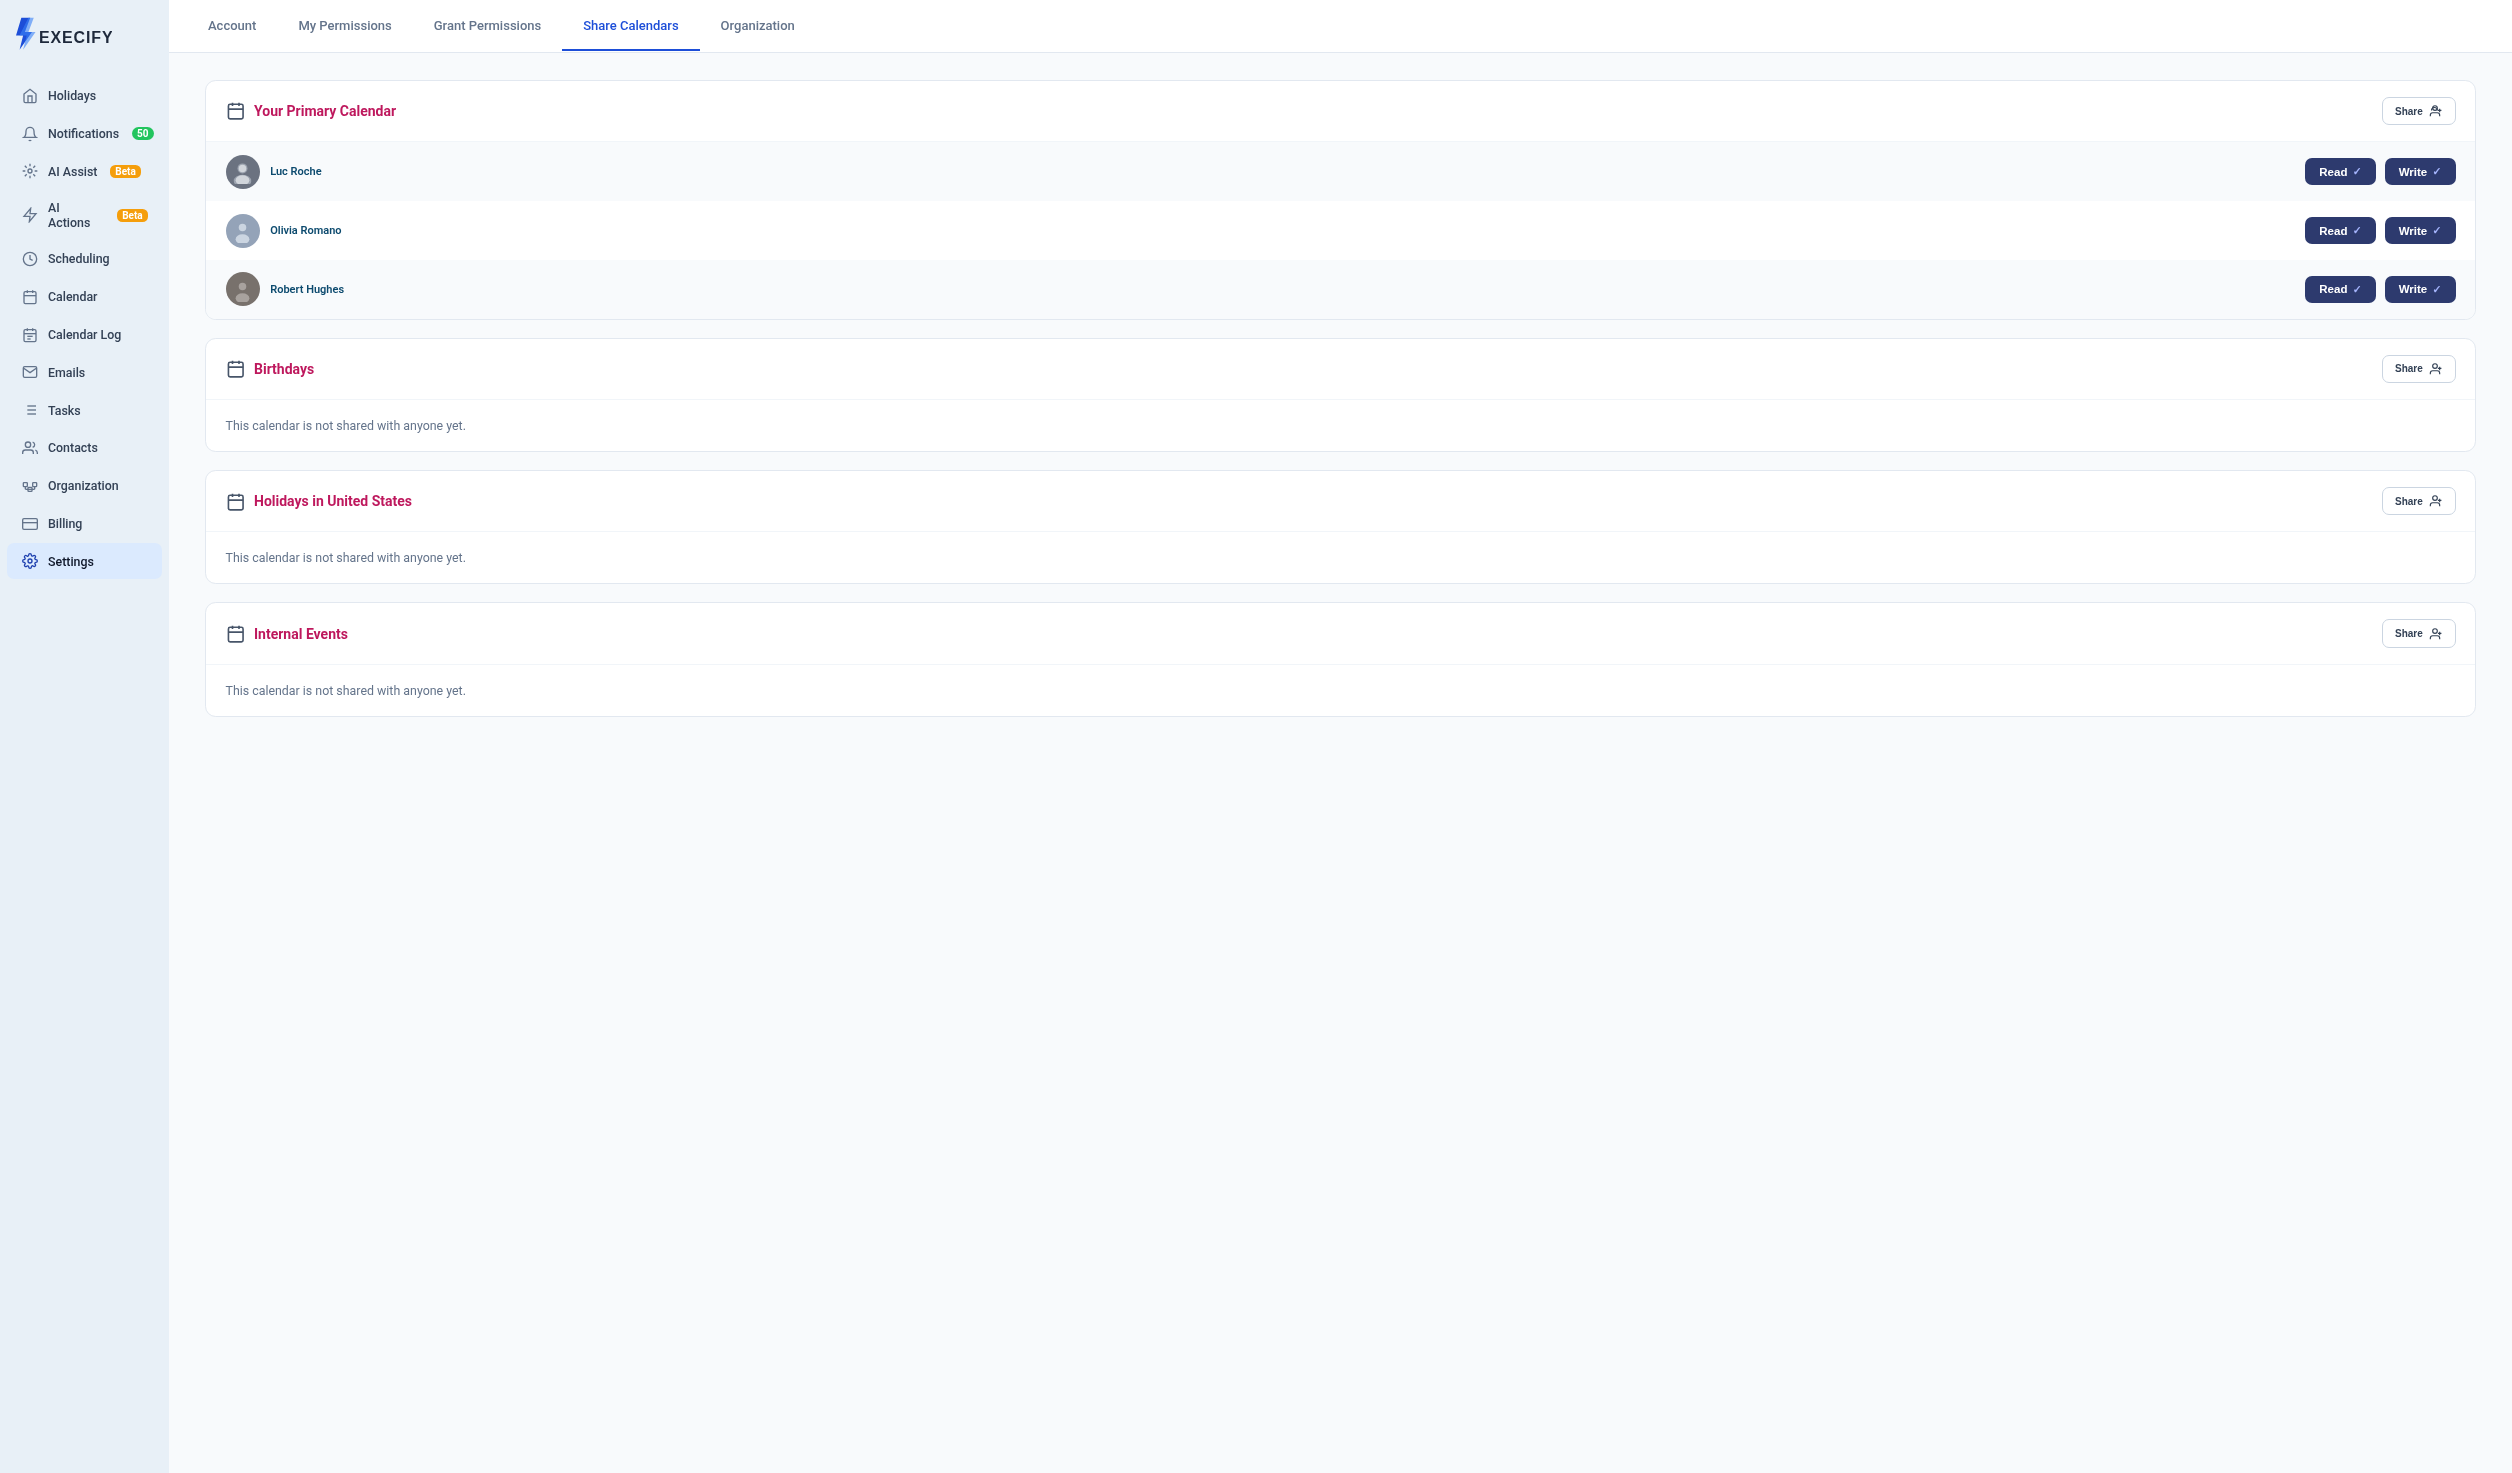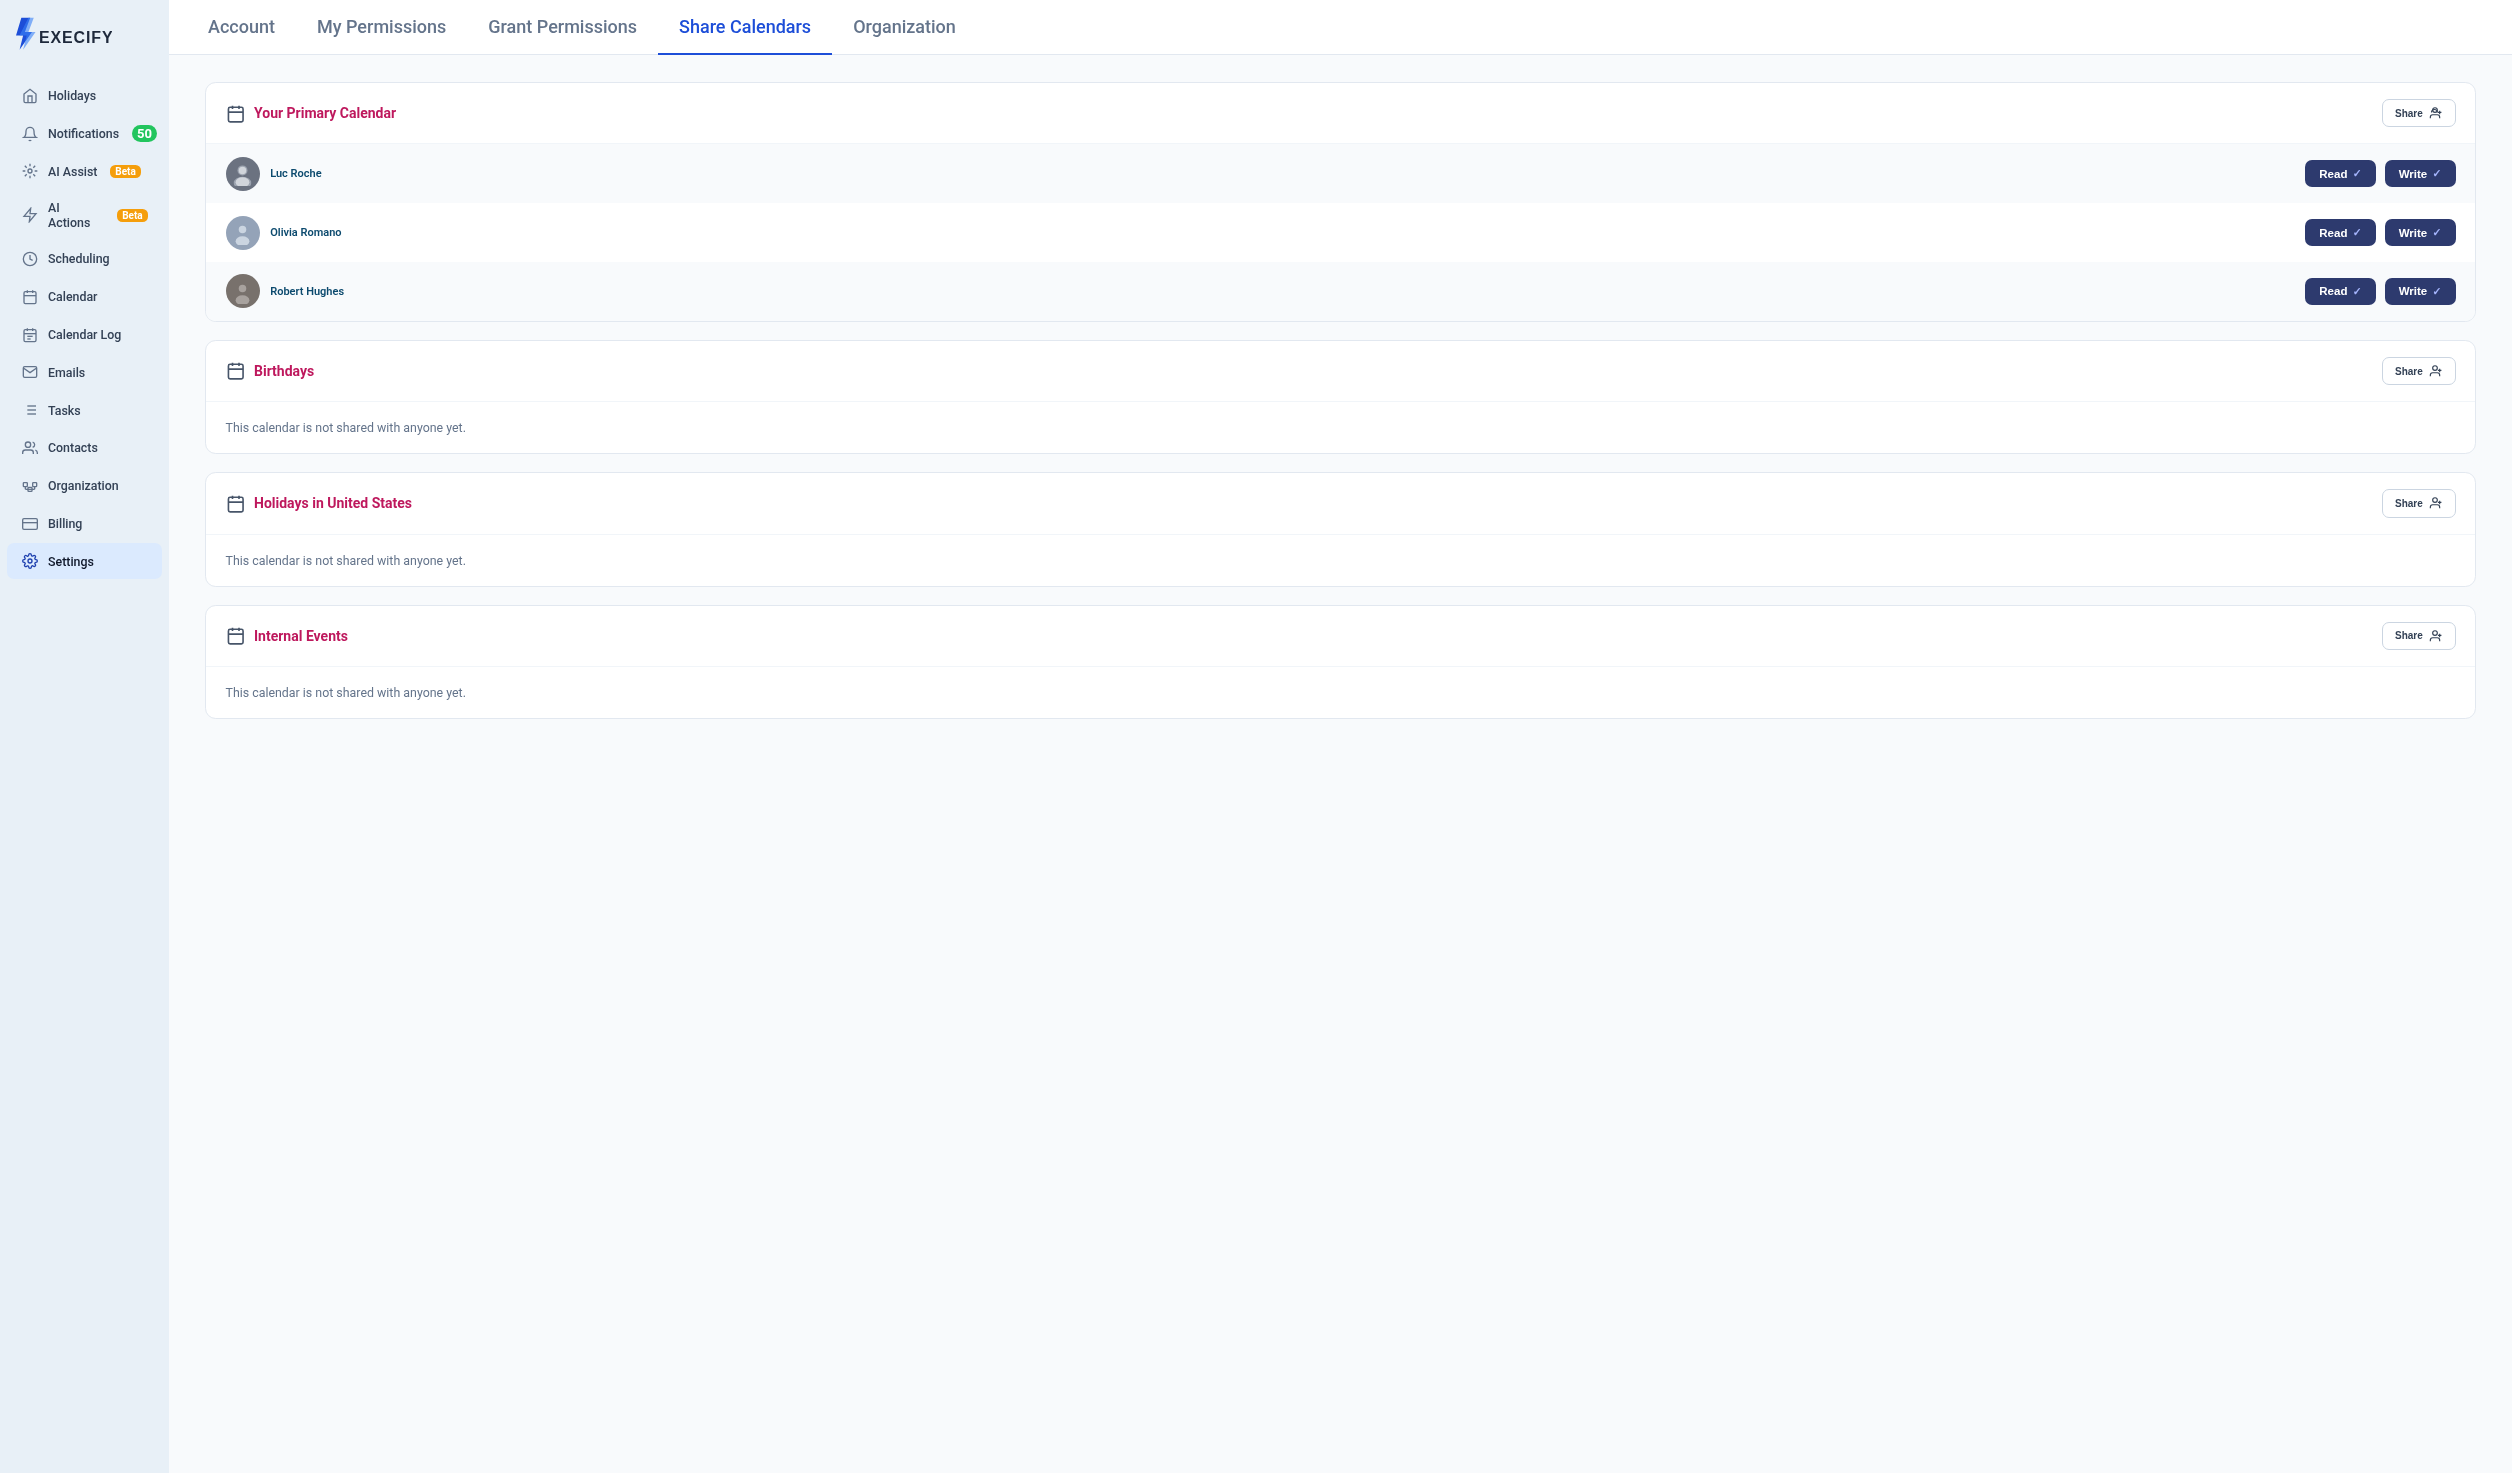--- a/index.html
+++ b/index.html
@@ -54,21 +54,21 @@
       justify-content: center;
       flex-shrink: 0;
       color: #64748b;
     }
     .nav-item.active .nav-icon { color: #1e40af; }
     .badge {
       background: #22c55e;
       color: white;
       border-radius: 9px;
       padding: 0.9px 5.3px;
-      font-size: 13px;
+      font-size: 10px;
       font-weight: 700;
       margin-left: 3.6px;
     }
     .badge-beta {
       background: #f59e0b;
       color: white;
       border-radius: 5.3px;
       padding: 0.9px 5.3px;
       font-size: 10px;
       font-weight: 700;
@@ -93,21 +93,21 @@
     .top-nav {
       display: flex;
       align-items: center;
       border-bottom: 0.9px solid #e2e8f0;
       padding: 0 18px;
       background: white;
       min-height: 53px;
     }
     .top-nav-tab {
       padding: 16px 21px;
-      font-size: 18px;
+      font-size: 13px;
       font-weight: 500;
       color: #64748b;
       cursor: pointer;
       border-bottom: 2.7px solid transparent;
       margin-bottom: -0.9px;
       white-space: nowrap;
     }
     .top-nav-tab.active {
       color: #1d4ed8;
       border-bottom: 2.7px solid #1d4ed8;

